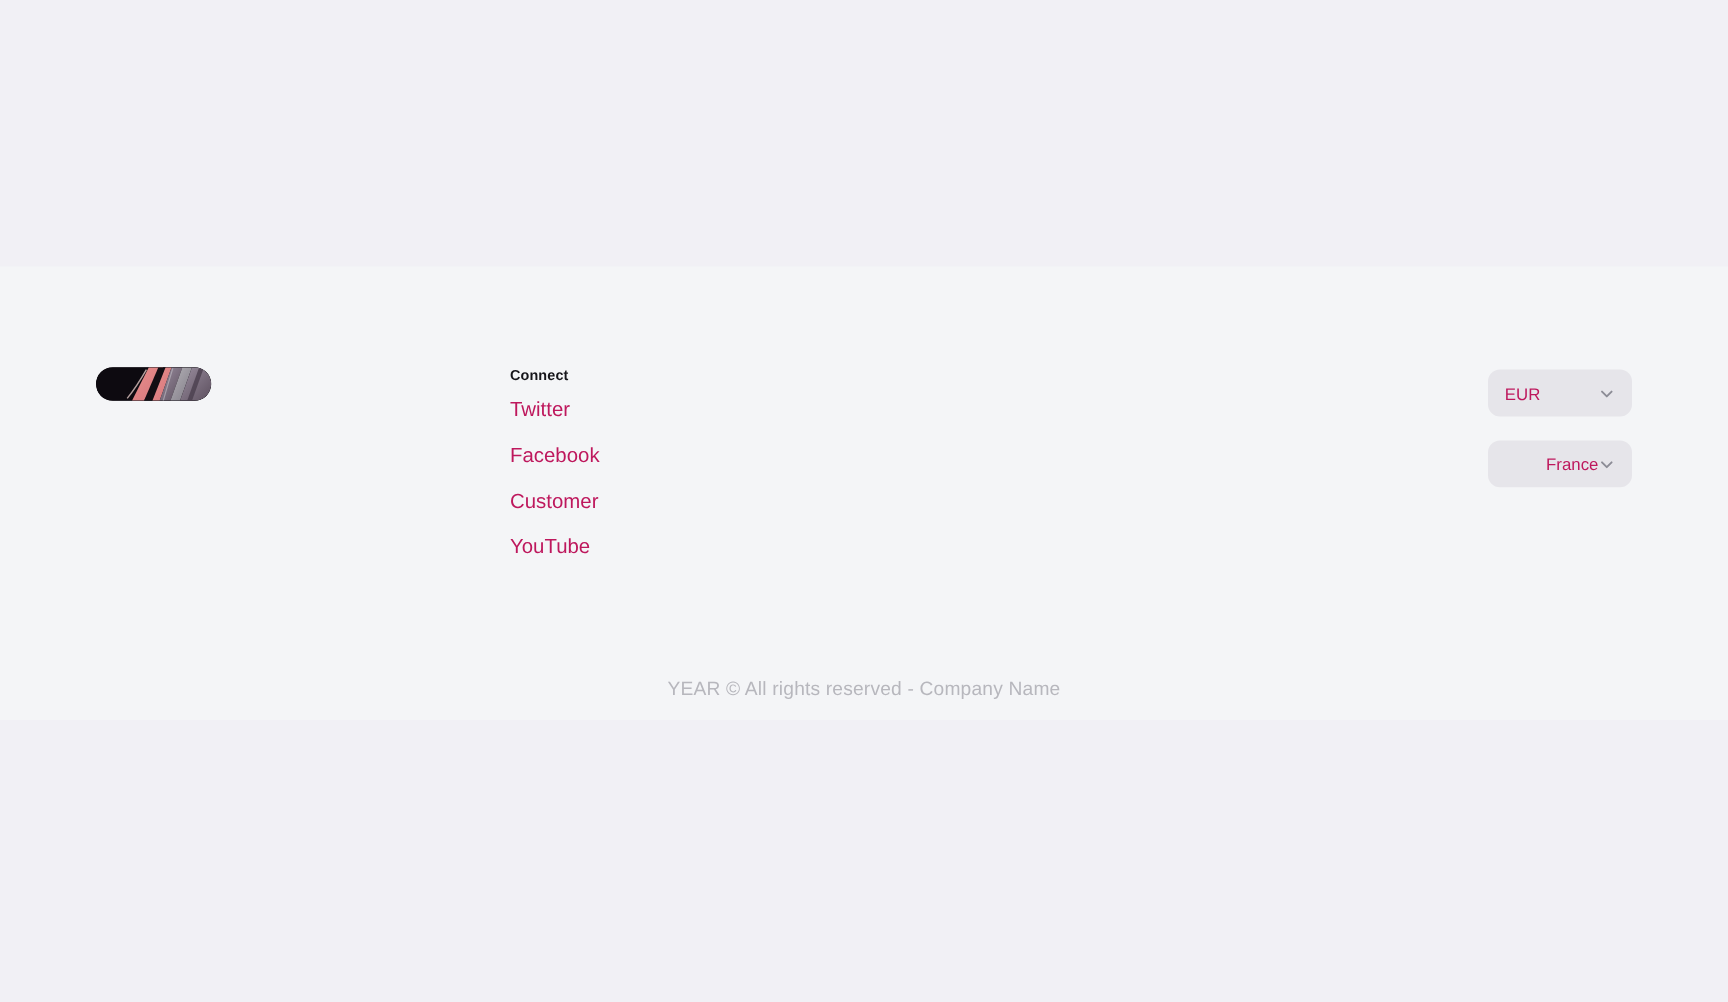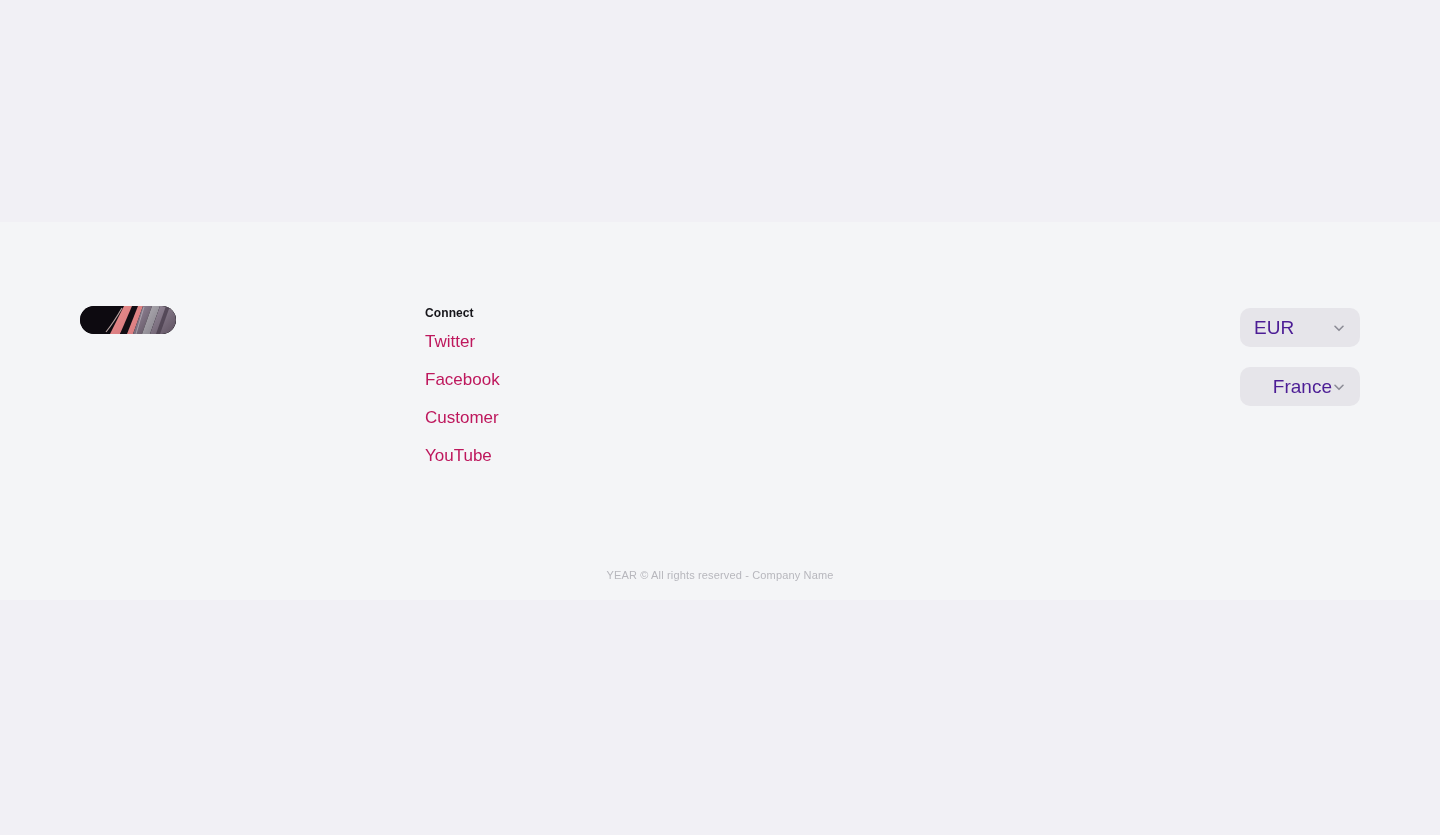--- a/index.html
+++ b/index.html
@@ -120,43 +120,43 @@
     display: flex;
     align-items: center;
     padding: 0 14px;
     cursor: pointer;
     margin-bottom: 20px;
   }
   .select:last-child { margin-bottom: 0; text-align: right; }
 
   .select-value {
     flex: 1;
-    font-size: 19px;
+    font-size: 14px;
     line-height: 16px;
-    color: #4c1d95;
+    color: #be185d;
     font-family: "Liberation Sans", sans-serif;
     white-space: nowrap;
   }
 
   .chevron {
     width: 14px;
     height: 14px;
     flex: 0 0 auto;
     display: block;
   }
   .chevron svg { display: block; width: 14px; height: 14px; }
 
   
   .copyright {
     position: absolute;
     top: 346px;
     left: 0;
     width: 1440px;
     text-align: center;
-    font-size: 11px;
+    font-size: 16px;
     line-height: 14px;
     color: #b7b7bd;
     letter-spacing: 0.15px;
   }
 </style>
 </head>
 <body>
 
 <div class="page">
 

